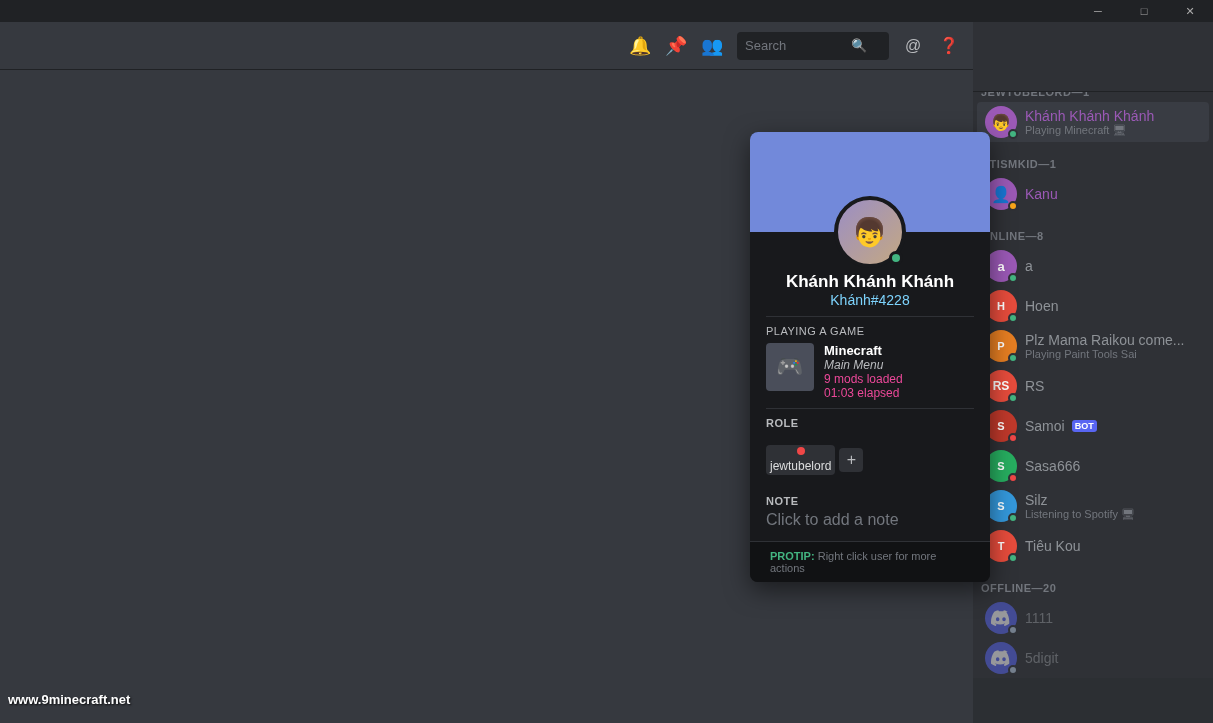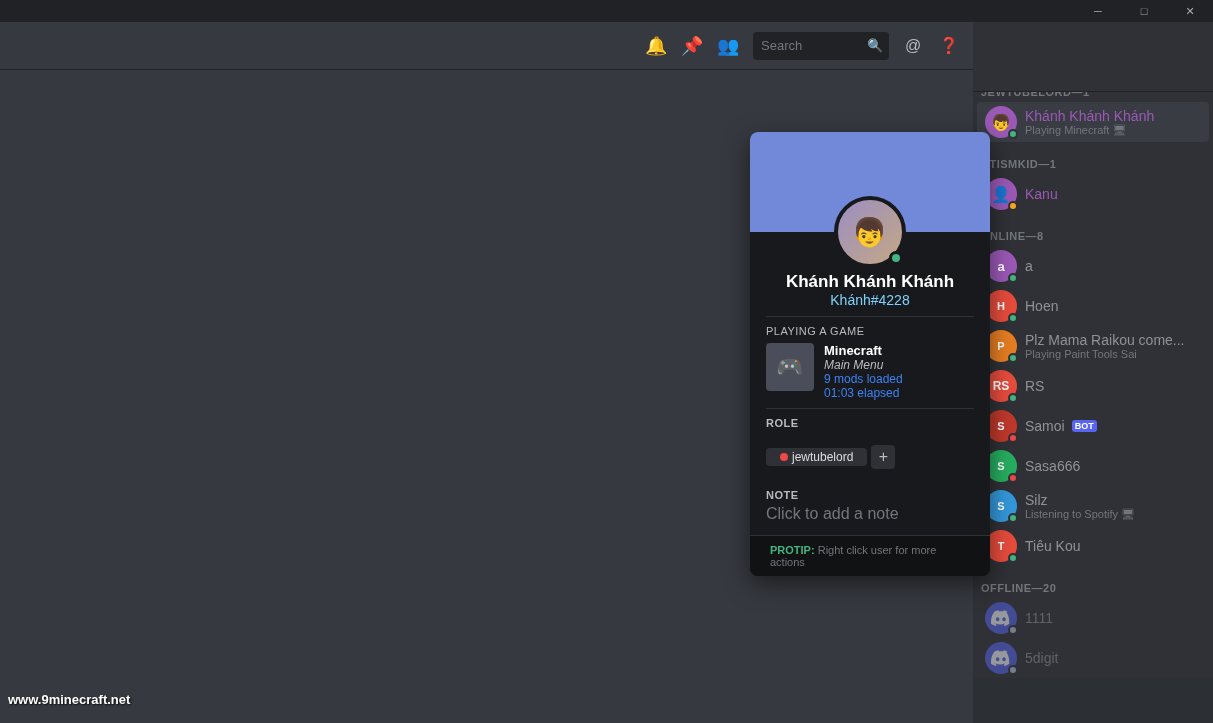--- a/index.html
+++ b/index.html
@@ -72,21 +72,21 @@
       cursor: pointer;
       font-size: 18px;
     }
     .search-box {
       display: flex;
       align-items: center;
       background: #202225;
       border-radius: 4px;
       padding: 0 8px;
       height: 28px;
-      width: 136px;
+      width: 152px;
       gap: 6px;
     }
     .search-input {
       background: transparent;
       border: none;
       outline: none;
       color: #dcddde;
       font-size: 13px;
       width: 100px;
     }
@@ -289,21 +289,21 @@
       font-weight: 700;
       color: #fff;
     }
     .game-sub {
       font-size: 12px;
       color: #b9bbbe;
       font-style: italic;
     }
     .game-meta {
       font-size: 12px;
-      color: #3b82f6;
+      color: #ec4899;
     }
 
     .role-section {
       margin-top: 8px;
     }
     .role-label {
       font-size: 11px;
       font-weight: 700;
       color: #b9bbbe;
       text-transform: uppercase;
@@ -315,23 +315,24 @@
       align-items: center;
       gap: 4px;
       flex-wrap: wrap;
     }
     .role-badge {
       display: flex;
       align-items: center;
       gap: 4px;
       background: #2f3136;
       border-radius: 4px;
-      padding: 2px 14px;
+      padding: 2px 4px;
       font-size: 12px;
       color: #dcddde;
+      flex-direction: column;
     }
     .role-dot {
       width: 8px;
       height: 8px;
       border-radius: 50%;
       background: #f04747;
     }
     .role-add {
       width: 24px;
       height: 24px;

